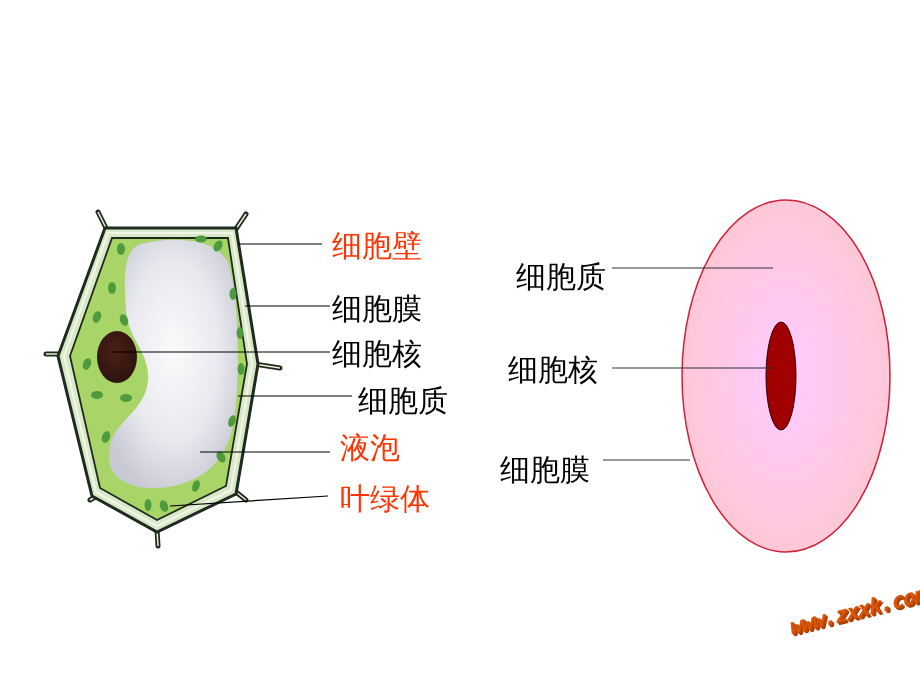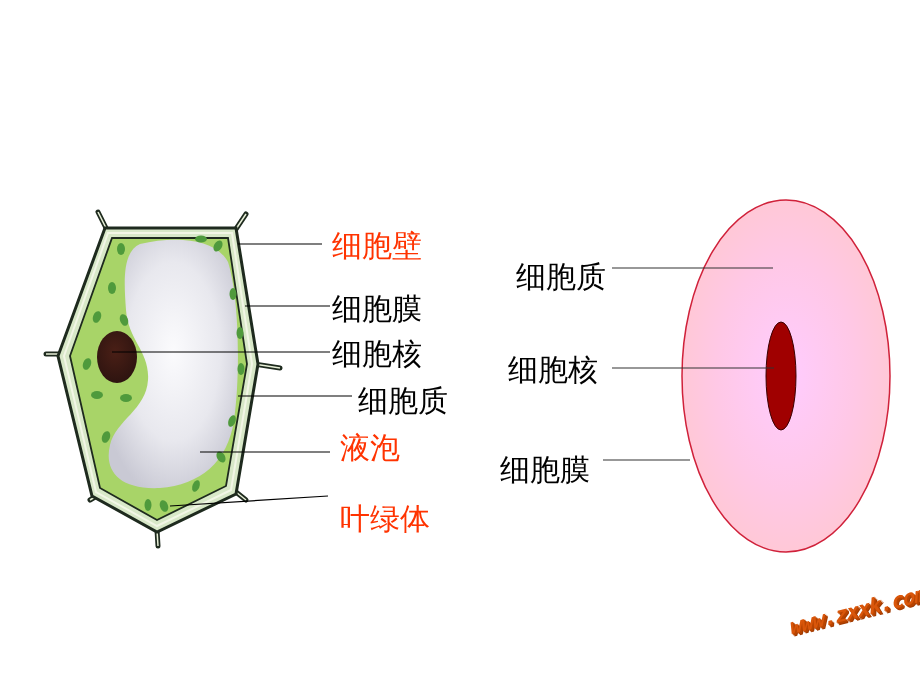--- a/index.html
+++ b/index.html
@@ -109,20 +109,20 @@
         <line x1="603" y1="460" x2="690" y2="460"></line>
       </g>
     </g>
   </svg>
 
   <div class="label red" style="left:332px; top:229px;">细胞壁</div>
   <div class="label black" style="left:332px; top:292px;">细胞膜</div>
   <div class="label black" style="left:332px; top:337px;">细胞核</div>
   <div class="label black" style="left:358px; top:384px;">细胞质</div>
   <div class="label red" style="left:340px; top:431px;font-family:Liberation Serif, serif;">液泡</div>
-  <div class="label red" style="left:340px; top:502px;">叶绿体</div>
+  <div class="label red" style="left:340px; top:482px;">叶绿体</div>
 
   <div class="label black" style="left:516px; top:260px;">细胞质</div>
   <div class="label black" style="left:508px; top:353px;">细胞核</div>
   <div class="label black" style="left:500px; top:453px;">细胞膜</div>
 
   <div class="watermark">www.zxxk.com</div>
 </div>
 
 </body></html>

